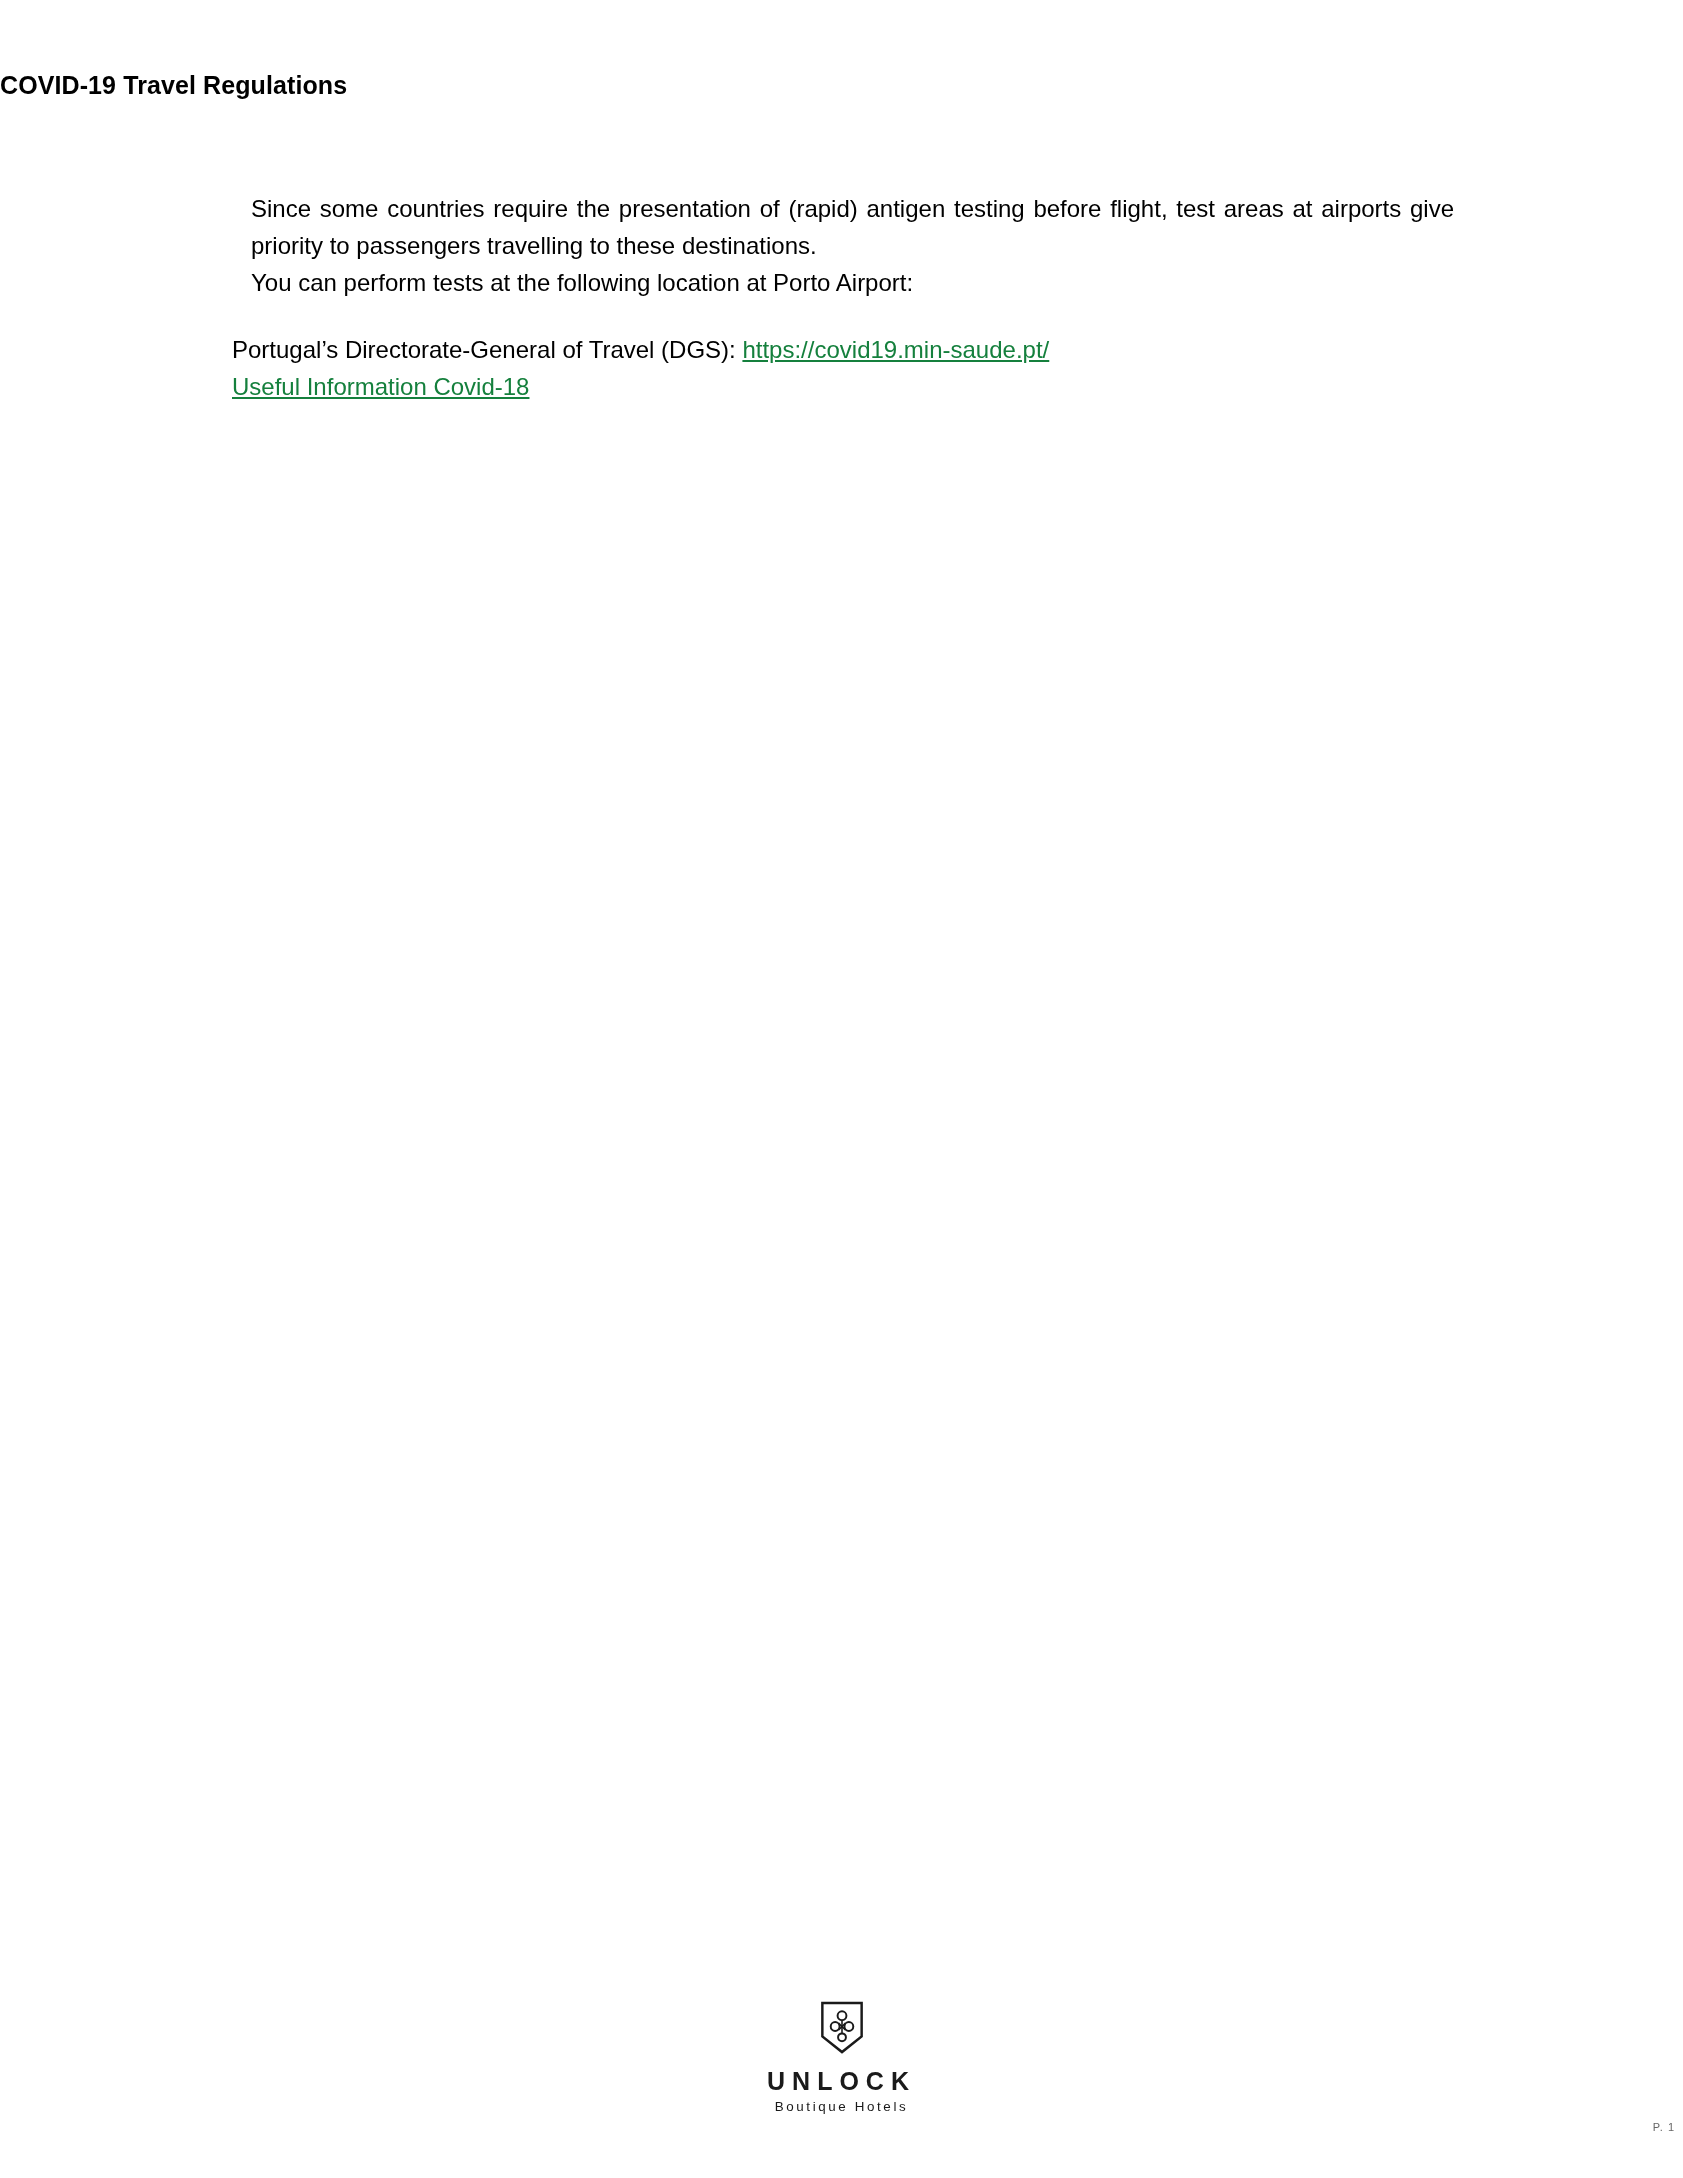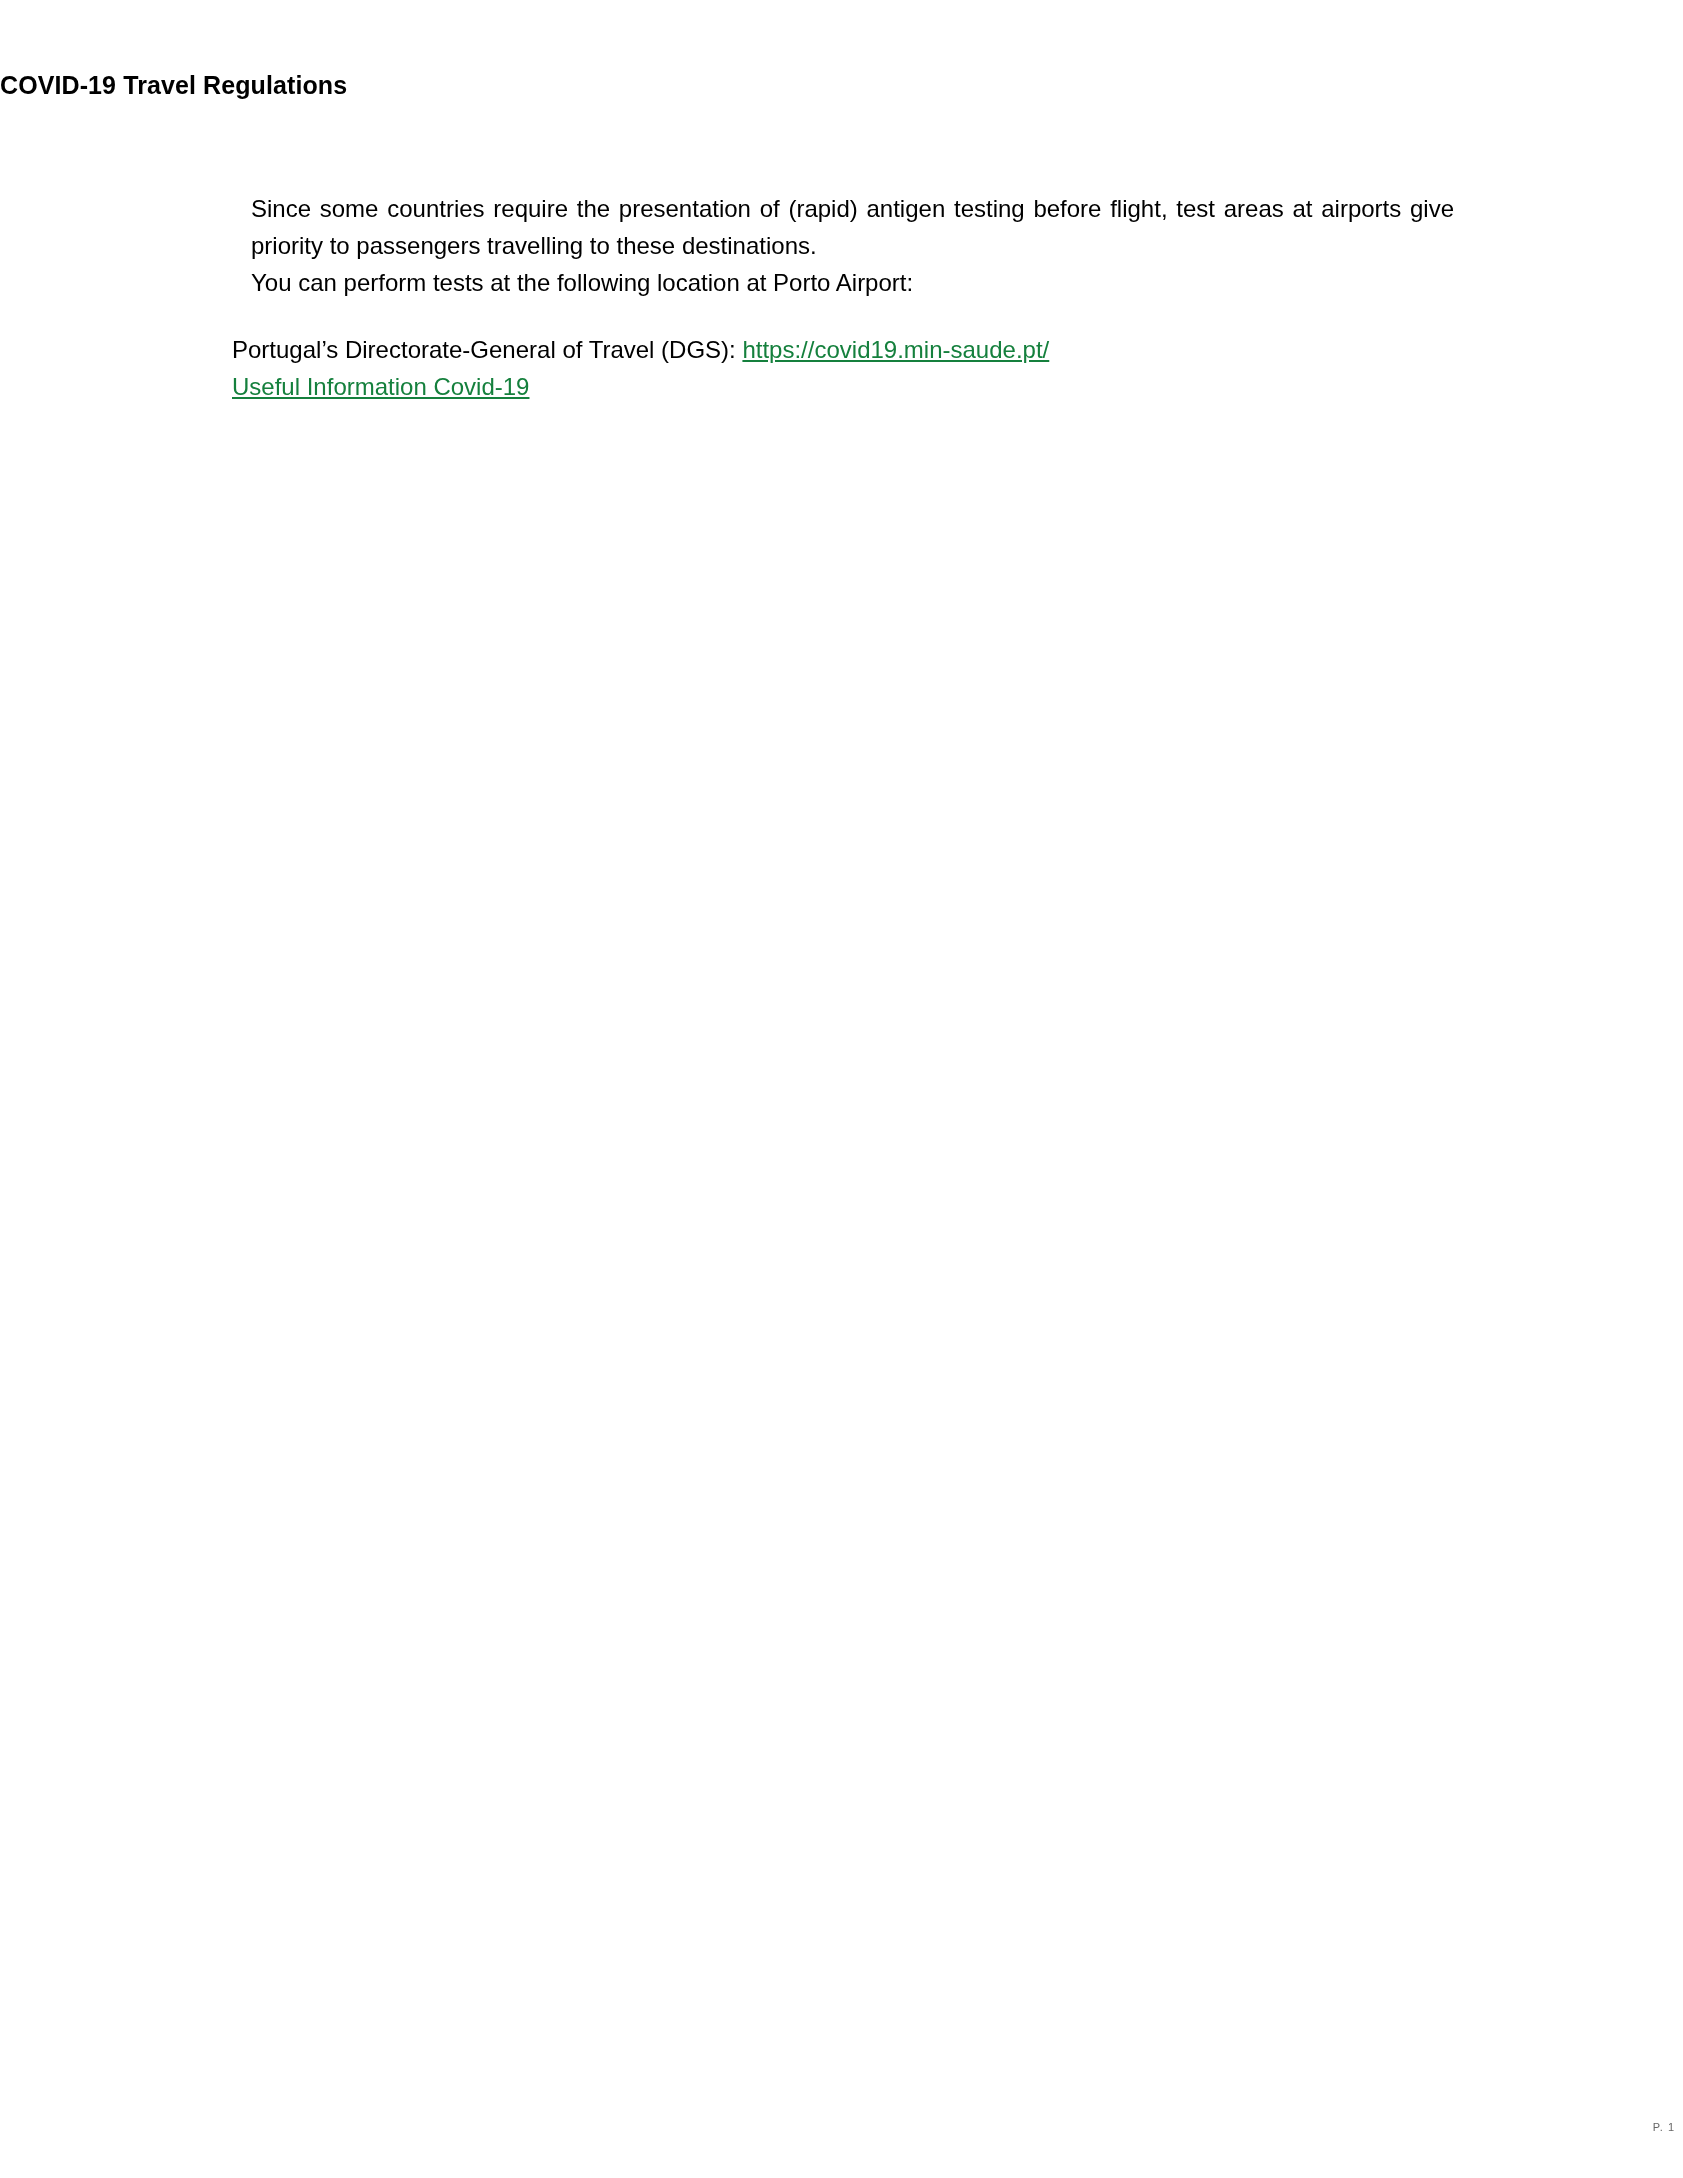--- a/index.html
+++ b/index.html
@@ -106,20 +106,35 @@
 
   <div class="doc-title">COVID-19 Travel Regulations</div>
 
   <div class="body-block">
     <div class="para">Since some countries require the presentation of (rapid) antigen testing before flight, test areas at airports give priority to passengers travelling to these destinations.</div>
     <div class="para nojust">You can perform tests at the following location at Porto Airport:</div>
 
     <div class="spacer"></div>
 
     <div class="link-line"><span>Portugal’s Directorate-General of Travel (DGS): </span><span class="link">https://covid19.min-saude.pt/</span></div>
-    <div class="link-line"><span class="link">Useful Information Covid-19</span></div>
+    <div class="link-line"><span class="link">Useful Information Covid-18</span></div>
   </div>
 
+  <div class="footer-logo">
+    <div class="crest">
+      <svg width="46" height="55" viewBox="0 0 46 56" xmlns="http://www.w3.org/2000/svg">
+        <path d="M3 3 H43 V37 L23 53 L3 37 Z" fill="none" stroke="#1a1a1a" stroke-width="2.5"></path>
+        <circle cx="23" cy="16" r="4.5" fill="none" stroke="#1a1a1a" stroke-width="2"></circle>
+        <circle cx="16" cy="27" r="4.5" fill="none" stroke="#1a1a1a" stroke-width="2"></circle>
+        <circle cx="30" cy="27" r="4.5" fill="none" stroke="#1a1a1a" stroke-width="2"></circle>
+        <circle cx="23" cy="38" r="4" fill="none" stroke="#1a1a1a" stroke-width="2"></circle>
+        <path d="M23 20.5 L23 34" stroke="#1a1a1a" stroke-width="1.6"></path>
+        <path d="M19.5 23.5 L26.5 30.5 M26.5 23.5 L19.5 30.5" stroke="#1a1a1a" stroke-width="1.6"></path>
+      </svg>
+    </div>
+    <div class="brand-name">UNLOCK</div>
+    <div class="brand-sub">Boutique Hotels</div>
+  </div>
 
   <div class="page-number">P. 1</div>
 
 </div>
 
 
 </body></html>

